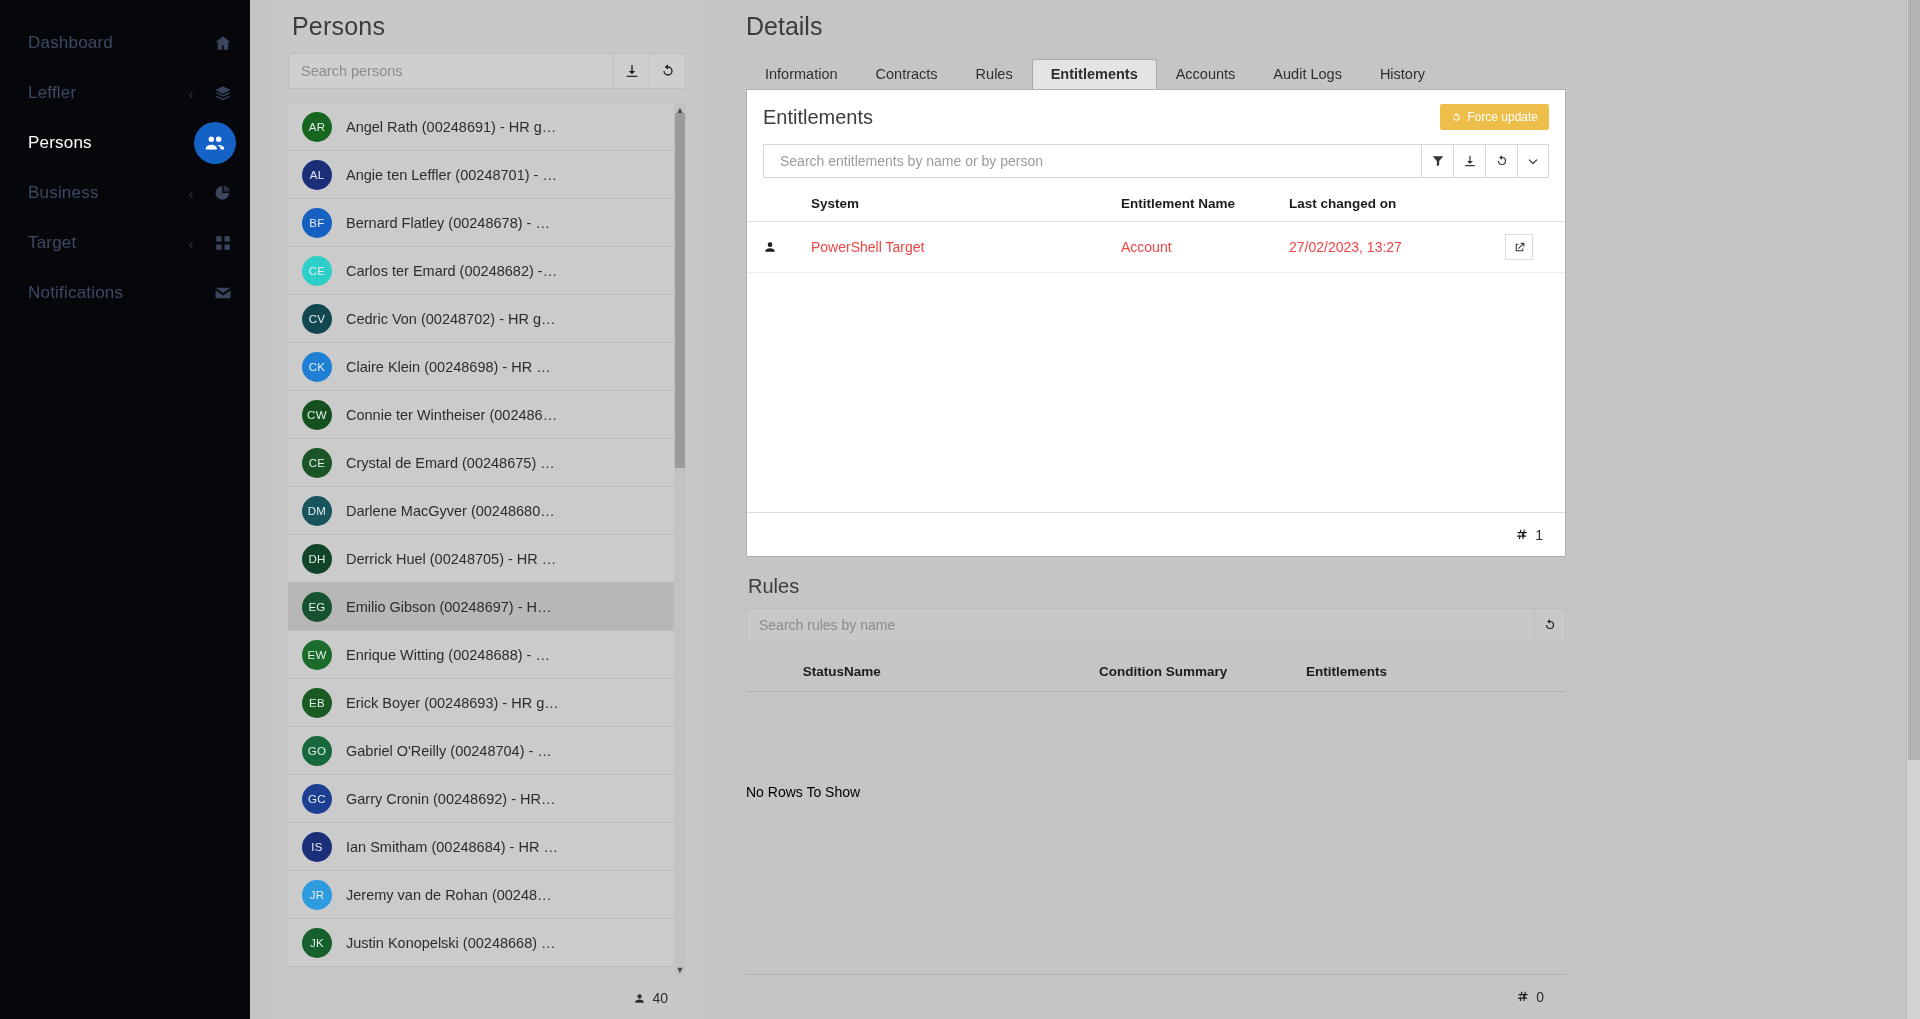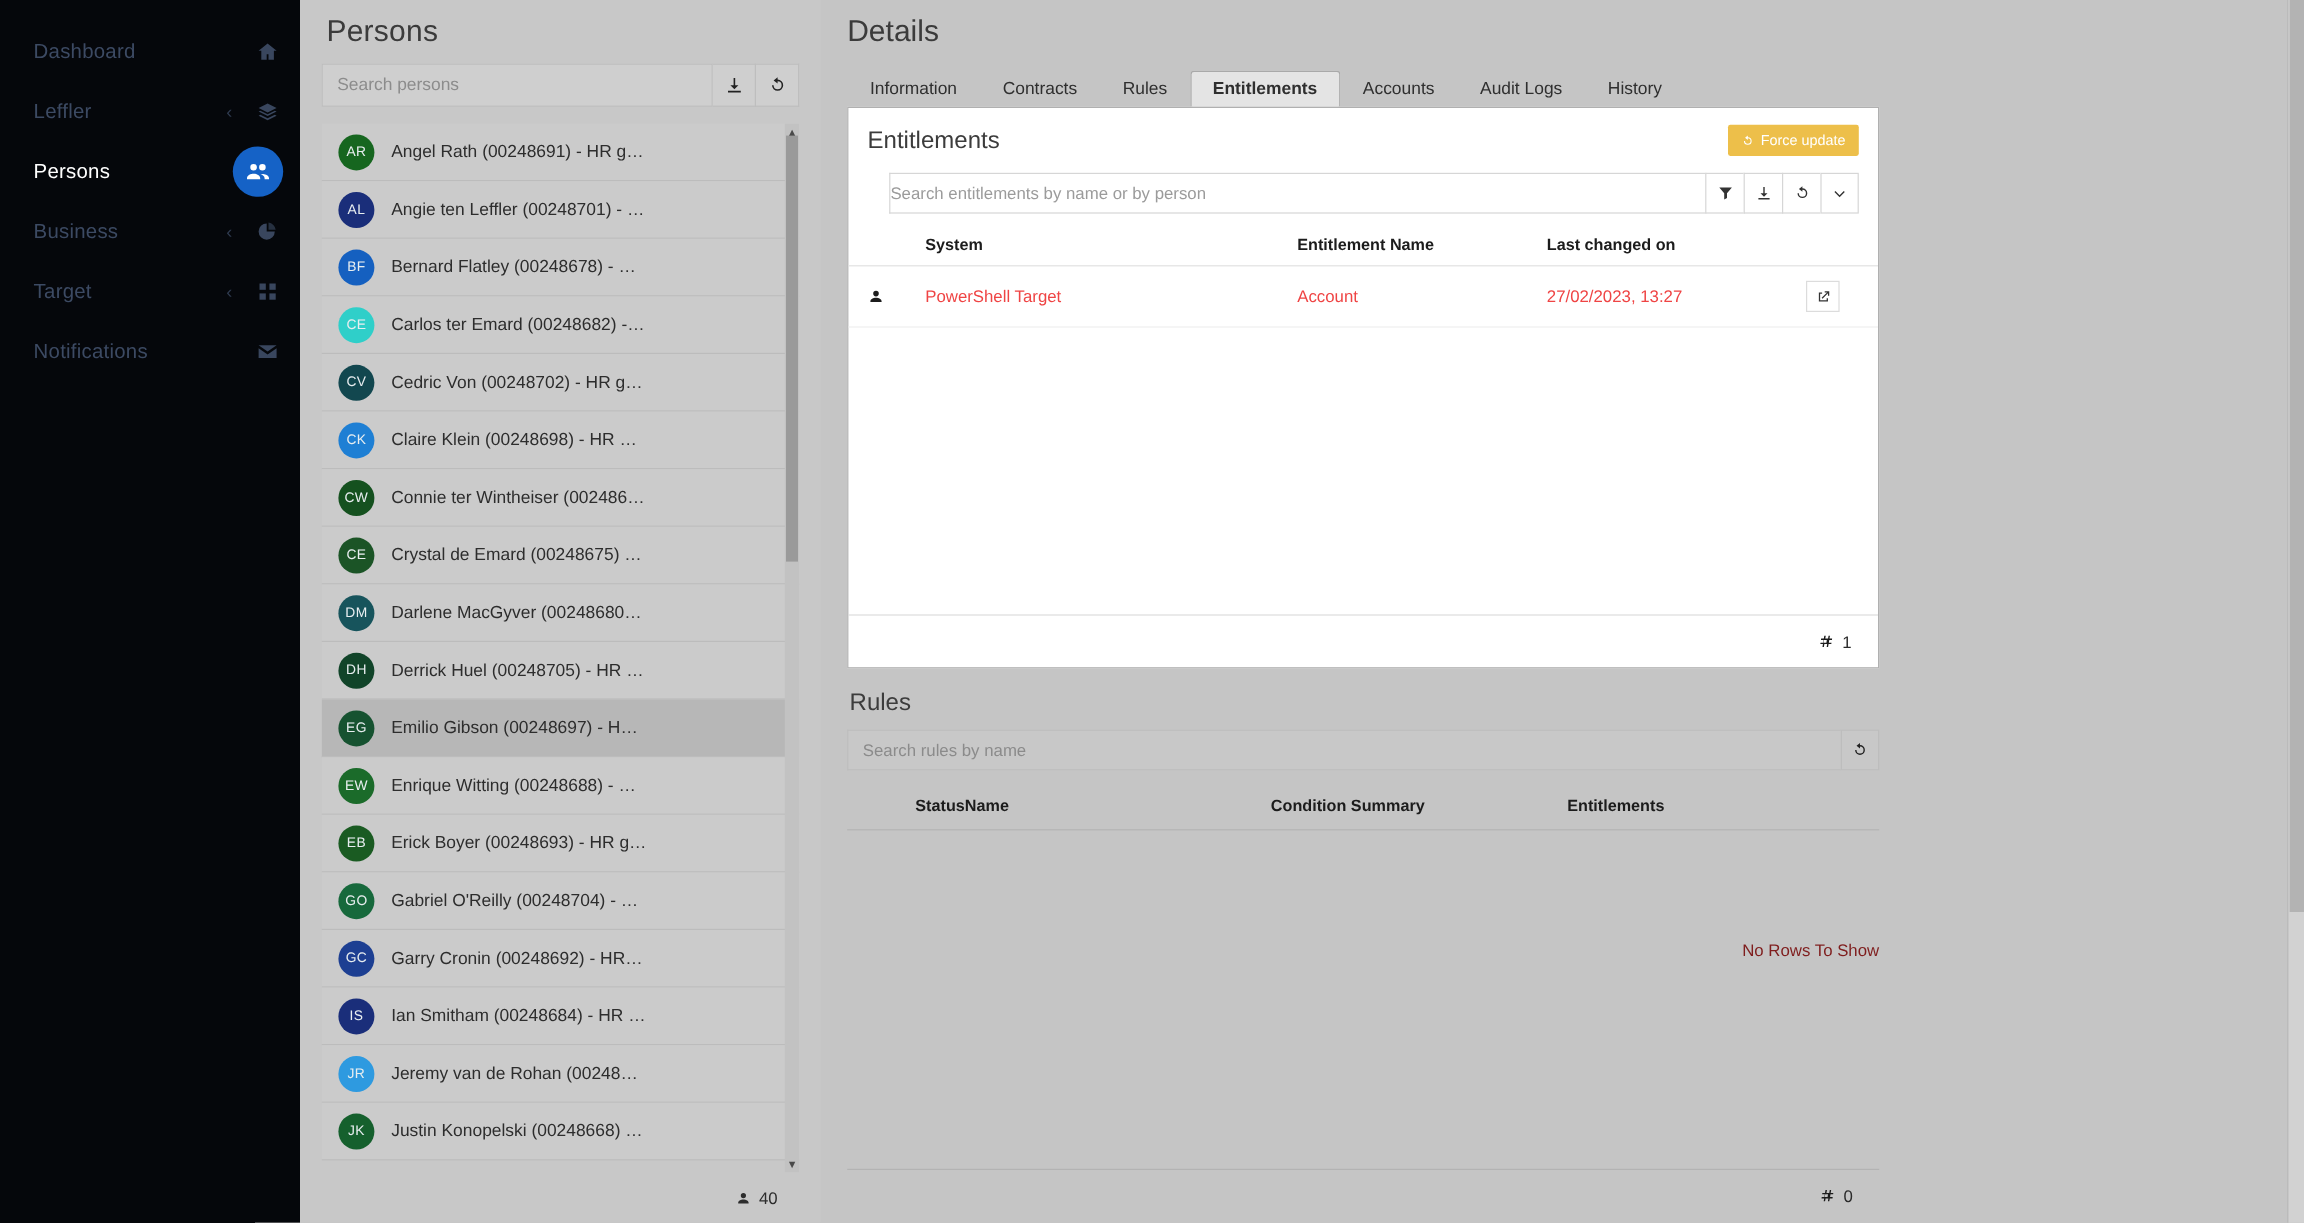--- a/index.html
+++ b/index.html
@@ -2,21 +2,21 @@
 <html><head>
 <meta charset="utf-8">
 <style>
   * { box-sizing: border-box; margin: 0; padding: 0; }
   html, body {
     width: 1920px; height: 1019px;
     font-family: "Liberation Sans", sans-serif;
     background: #c5c5c5;
     overflow: hidden;
   }
-  .app { display: flex; width: 1580px; height: 1019px; }
+  .app { display: flex; width: 1580px; height: 1019px; gap: 20px; }
 
   
   .sidebar {
     width: 250px; flex: 0 0 250px;
     background: #05070b;
     position: relative;
     padding-top: 18px;
   }
   .nav-item {
     height: 50px;
@@ -161,22 +161,22 @@
     font-size: 12px; padding: 6px 11px; cursor: pointer;
     display: flex; align-items: center; gap: 5px;
     border-radius: 2px;
     font-family: "Liberation Sans", sans-serif;
   }
   .btn-warn svg { width: 11px; height: 11px; fill: #ffffff; }
 
   .card-search { display: flex; height: 34px; margin: 6px 16px 0 16px; }
   .card-search input {
     flex: 1; border: 1px solid #d6d6d6; border-right: none;
-    font-size: 14px; color: #333; padding: 0 0; outline: none;
-    background: #fff; font-family: "Liberation Sans", sans-serif; margin-left: 18px;
+    font-size: 14px; color: #333; padding: 0 16px; outline: none;
+    background: #fff; font-family: "Liberation Sans", sans-serif;
   }
   .card-search input::placeholder { color: #9b9b9b; }
   .cs-btn {
     width: 32px; border: 1px solid #d6d6d6; border-right: none;
     background: #fff; display: flex; align-items: center; justify-content: center;
     cursor: pointer; color: #333;
   }
   .cs-btn:last-child { border-right: 1px solid #d6d6d6; }
   .cs-btn svg { width: 14px; height: 14px; fill: currentColor; display:block; }
 
@@ -234,21 +234,21 @@
   }
   .rc-status { width: 80px; text-align: right; }
   .rc-name { width: 255px; }
   .rc-cond { flex: 1; }
   .rc-ent { width: 260px; }
   .rules-body {
     flex: 1; position: relative; border-bottom: 1px solid #b3b3b3;
   }
   .no-rows {
     position: absolute; left: 0; right: 0; top: 92px;
-    text-align: right; font-size: 14px; color: #7f1d1d;
+    text-align: left; font-size: 14px; color: #000000;
   }
   .rules-foot {
     height: 44px; display: flex; align-items: center; justify-content: flex-end;
     padding-right: 22px; gap: 6px; font-size: 14px; color: #2b2b2b;
   }
   .rules-foot svg { width: 14px; height: 14px; fill: #1c1c1c; }
 
   
   .page-scroll {
     position: absolute; right: 0; top: 0; width: 14px; height: 1019px;

